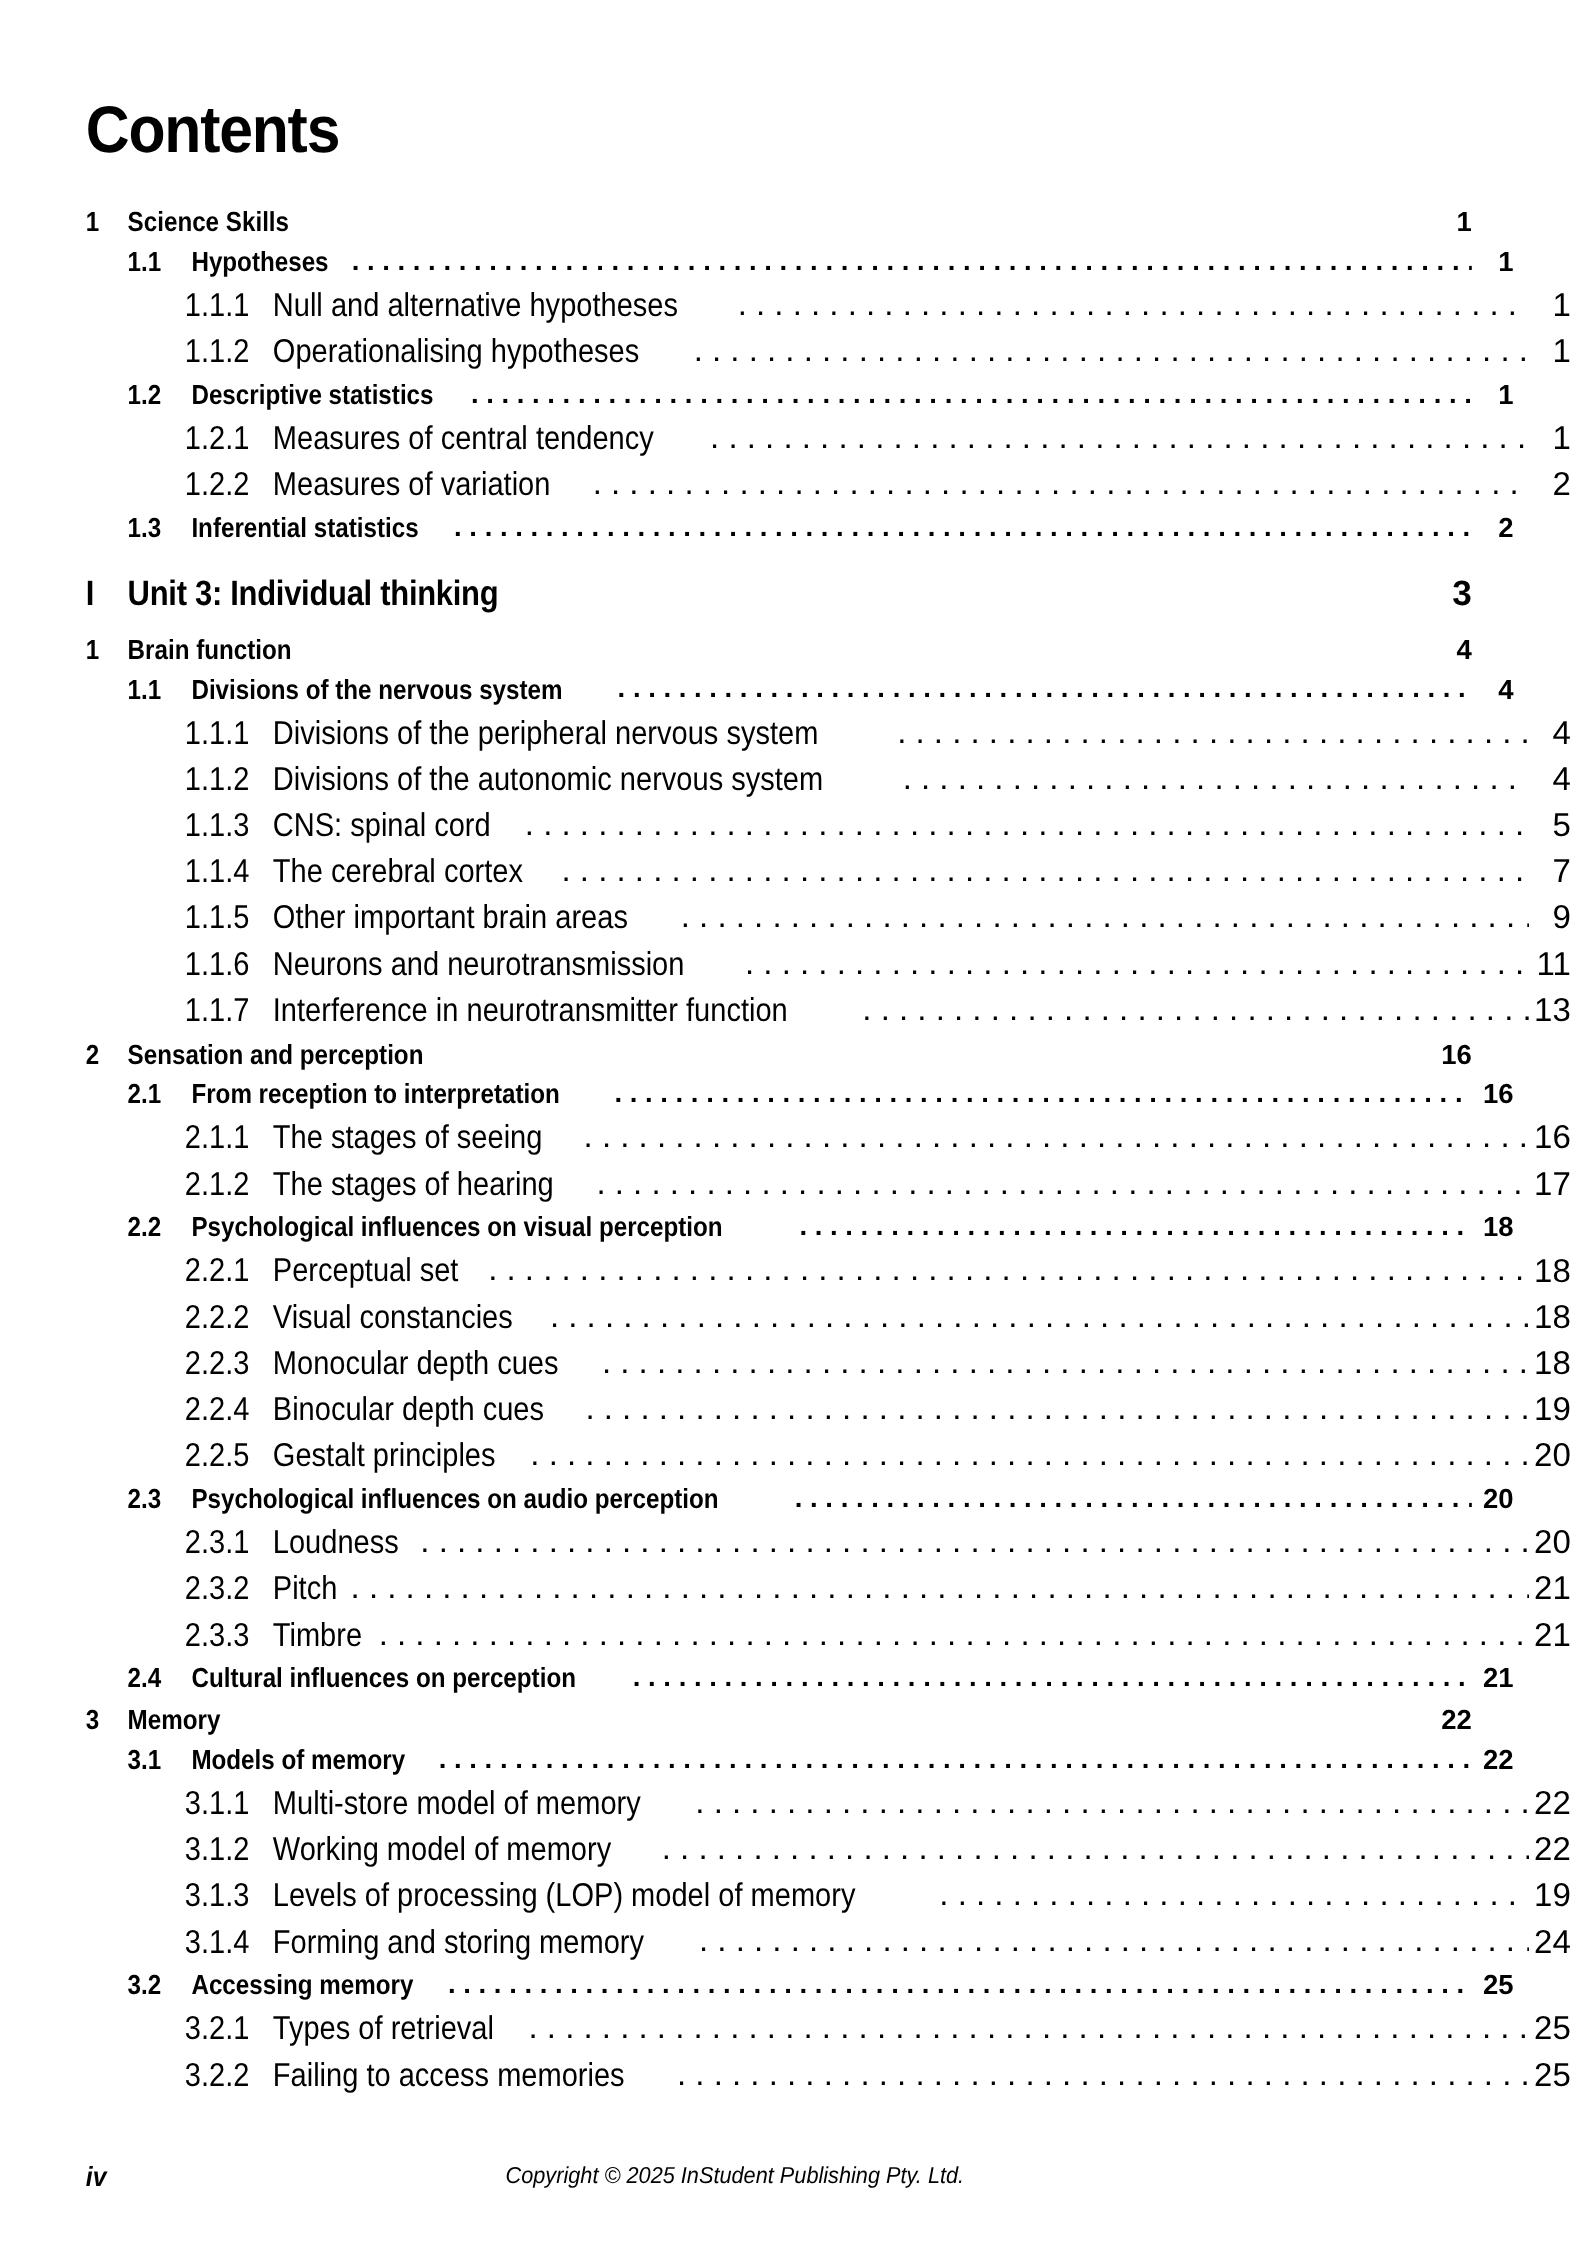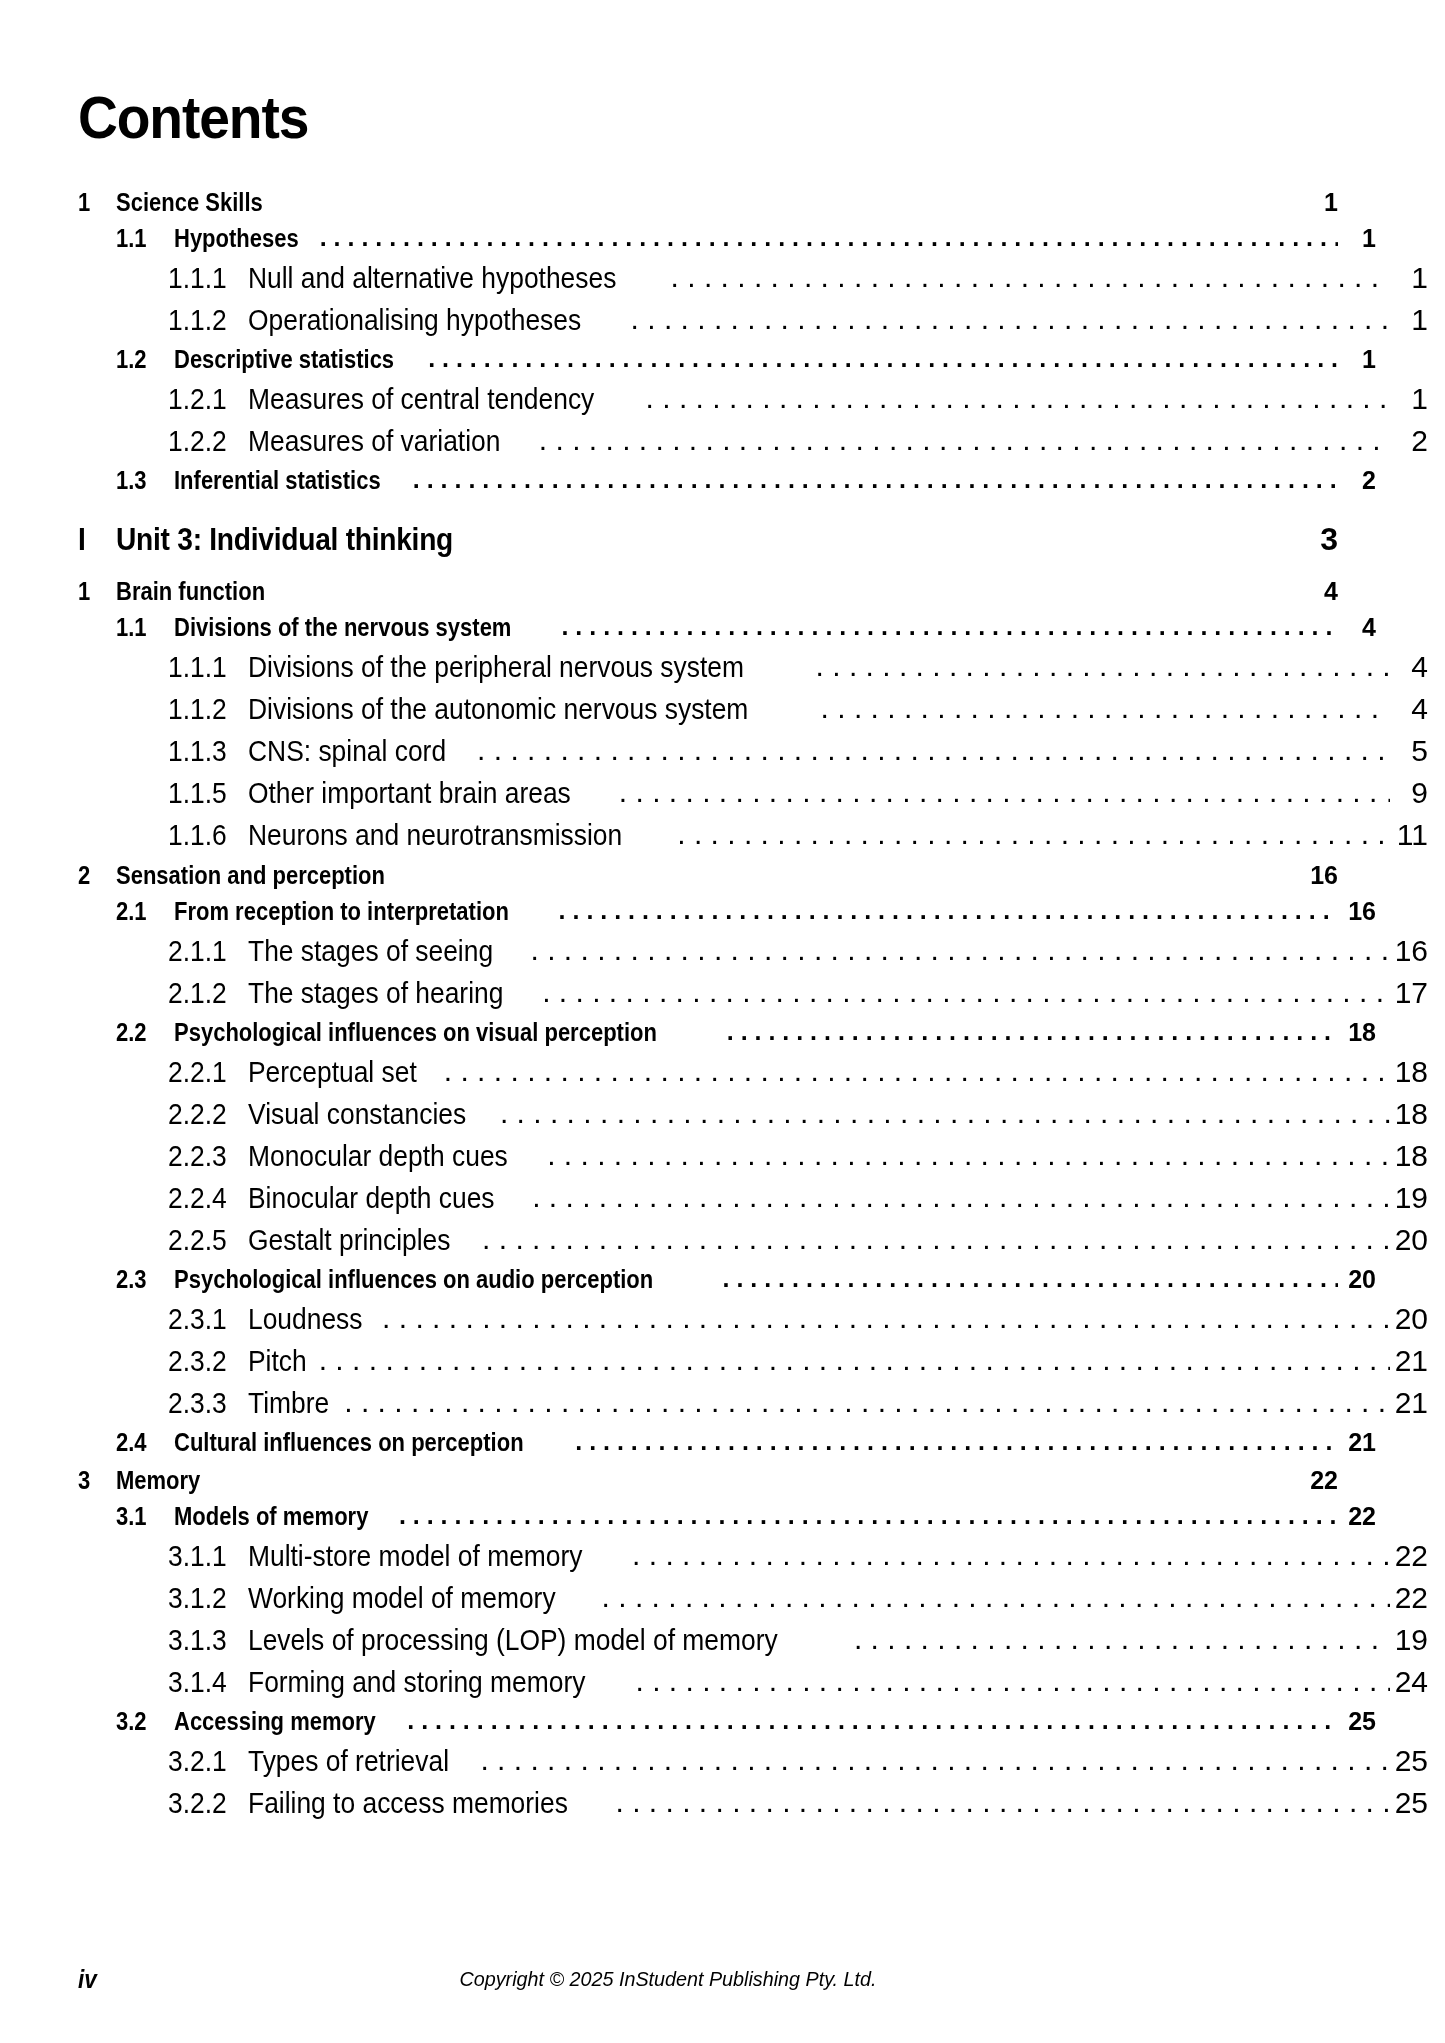--- a/index.html
+++ b/index.html
@@ -237,30 +237,42 @@
           <span class="leader"></span>
           <span class="pageno">4</span>
         </div>
         <div class="row lvl-sub">
           <span class="num">1.1.3</span>
           <span class="title">CNS: spinal cord</span>
           <span class="leader"></span>
           <span class="pageno">5</span>
         </div>
         <div class="row lvl-sub">
+          <span class="num">1.1.4</span>
+          <span class="title">The cerebral cortex</span>
+          <span class="leader"></span>
+          <span class="pageno">7</span>
+        </div>
+        <div class="row lvl-sub">
           <span class="num">1.1.5</span>
           <span class="title">Other important brain areas</span>
           <span class="leader"></span>
           <span class="pageno">9</span>
         </div>
         <div class="row lvl-sub">
           <span class="num">1.1.6</span>
           <span class="title">Neurons and neurotransmission</span>
           <span class="leader"></span>
           <span class="pageno">11</span>
+        </div>
+        <div class="row lvl-sub">
+          <span class="num">1.1.7</span>
+          <span class="title">Interference in neurotransmitter function</span>
+          <span class="leader"></span>
+          <span class="pageno">13</span>
         </div>
         <div class="row lvl-chapter noleader spacer-before-chapter">
           <span class="num">2</span>
           <span class="title">Sensation and perception</span>
           <span class="leader"></span>
           <span class="pageno">16</span>
         </div>
         <div class="row lvl-section">
           <span class="num">2.1</span>
           <span class="title">From reception to interpretation</span>

